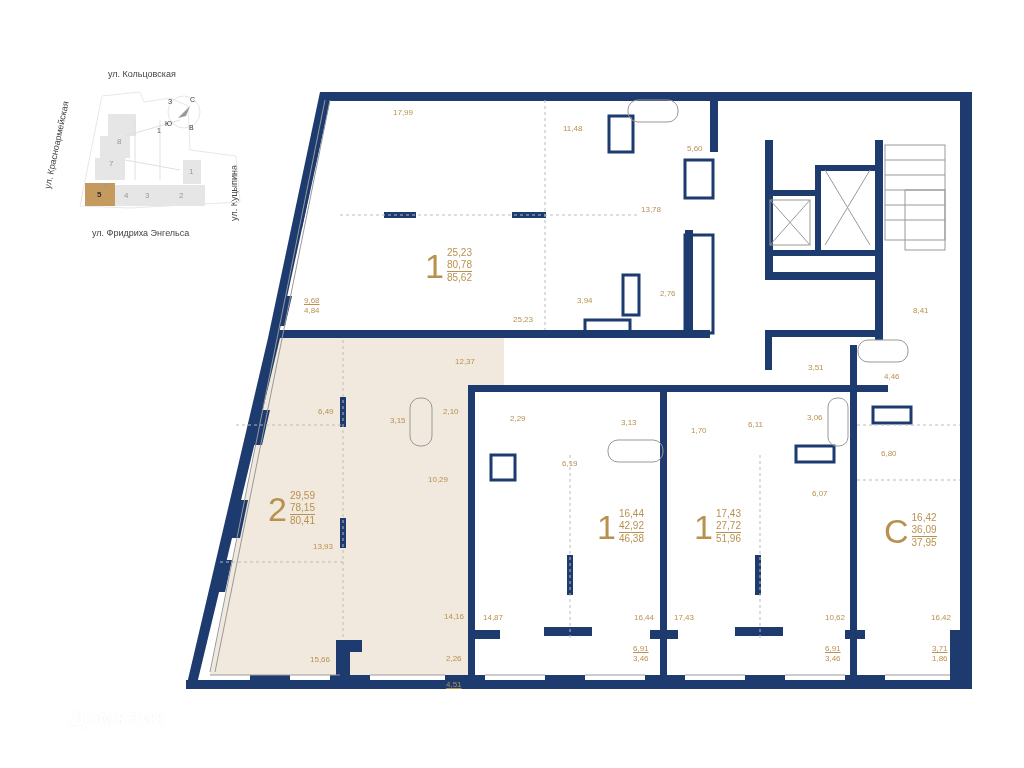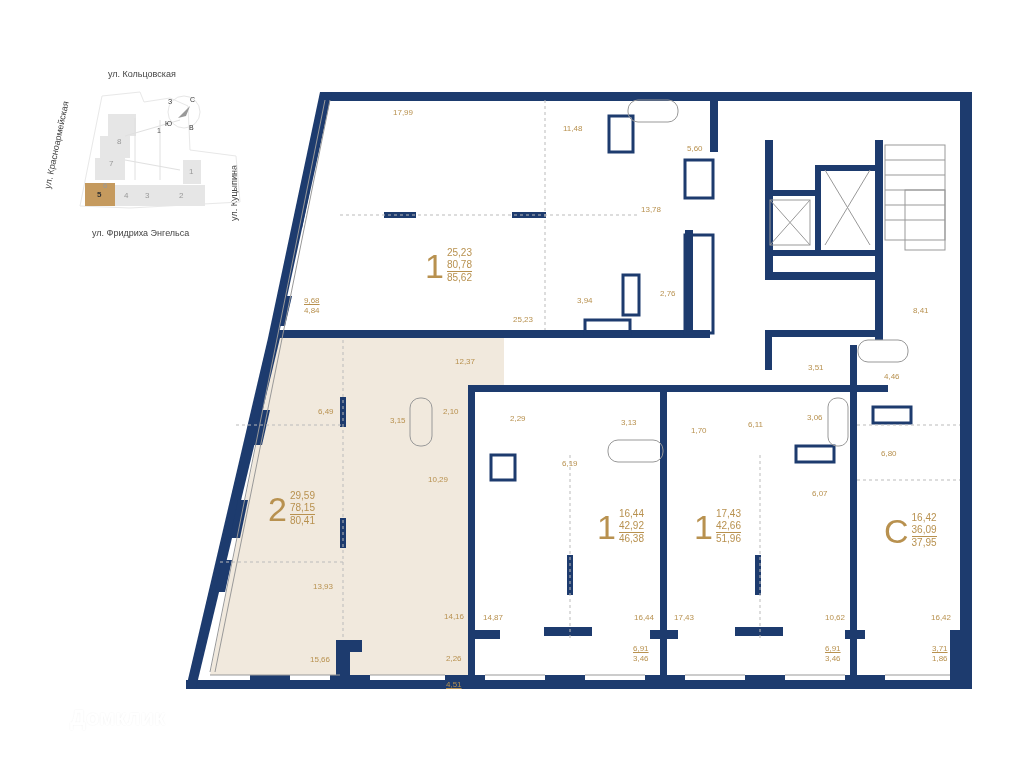--- a/index.html
+++ b/index.html
@@ -173,21 +173,21 @@
   <div class="nums">
     <span>16,44</span>
     <span class="u">42,92</span>
     <span>46,38</span>
   </div>
 </div>
 <div class="apt" style="left:694px;top:508px;">
   <span class="big">1</span>
   <div class="nums">
     <span>17,43</span>
-    <span class="u">42,66</span>
+    <span class="u">27,72</span>
     <span>51,96</span>
   </div>
 </div>
 <div class="apt" style="left:884px;top:512px;">
   <span class="big">С</span>
   <div class="nums">
     <span>16,42</span>
     <span class="u">36,09</span>
     <span>37,95</span>
   </div>
@@ -201,21 +201,21 @@
 <div class="lbl" style="left:577px;top:297px;">3,94</div>
 <div class="lbl" style="left:660px;top:290px;">2,76</div>
 <div class="lbl u" style="left:304px;top:297px;">9,68</div>
 <div class="lbl" style="left:304px;top:307px;">4,84</div>
 
 <div class="lbl" style="left:455px;top:358px;">12,37</div>
 <div class="lbl" style="left:318px;top:408px;">6,49</div>
 <div class="lbl" style="left:390px;top:417px;">3,15</div>
 <div class="lbl" style="left:443px;top:408px;">2,10</div>
 <div class="lbl" style="left:428px;top:476px;">10,29</div>
-<div class="lbl" style="left:313px;top:543px;margin-top:40px;">13,93</div>
+<div class="lbl" style="left:313px;top:543px;">13,93</div>
 <div class="lbl" style="left:444px;top:613px;">14,16</div>
 <div class="lbl" style="left:310px;top:656px;">15,66</div>
 <div class="lbl u" style="left:446px;top:645px;margin-top:36px;">4,51</div>
 <div class="lbl" style="left:446px;top:655px;">2,26</div>
 
 <div class="lbl" style="left:510px;top:415px;">2,29</div>
 <div class="lbl" style="left:562px;top:421px;margin-top:39px;">6,19</div>
 <div class="lbl" style="left:621px;top:419px;">3,13</div>
 <div class="lbl" style="left:483px;top:614px;">14,87</div>
 <div class="lbl" style="left:634px;top:614px;">16,44</div>

